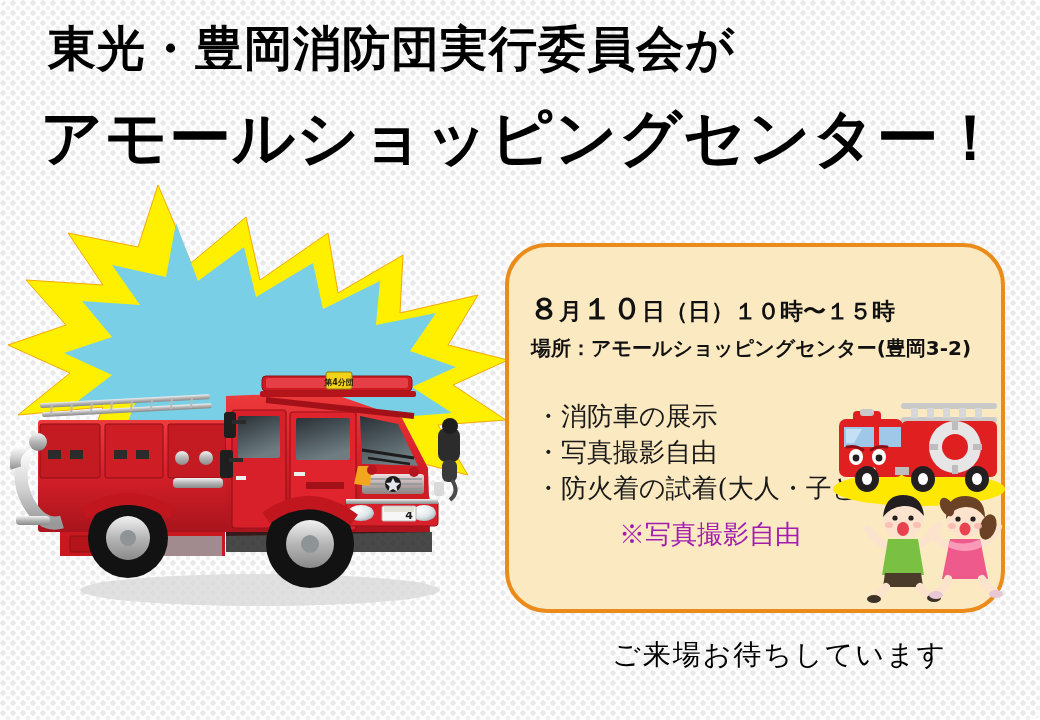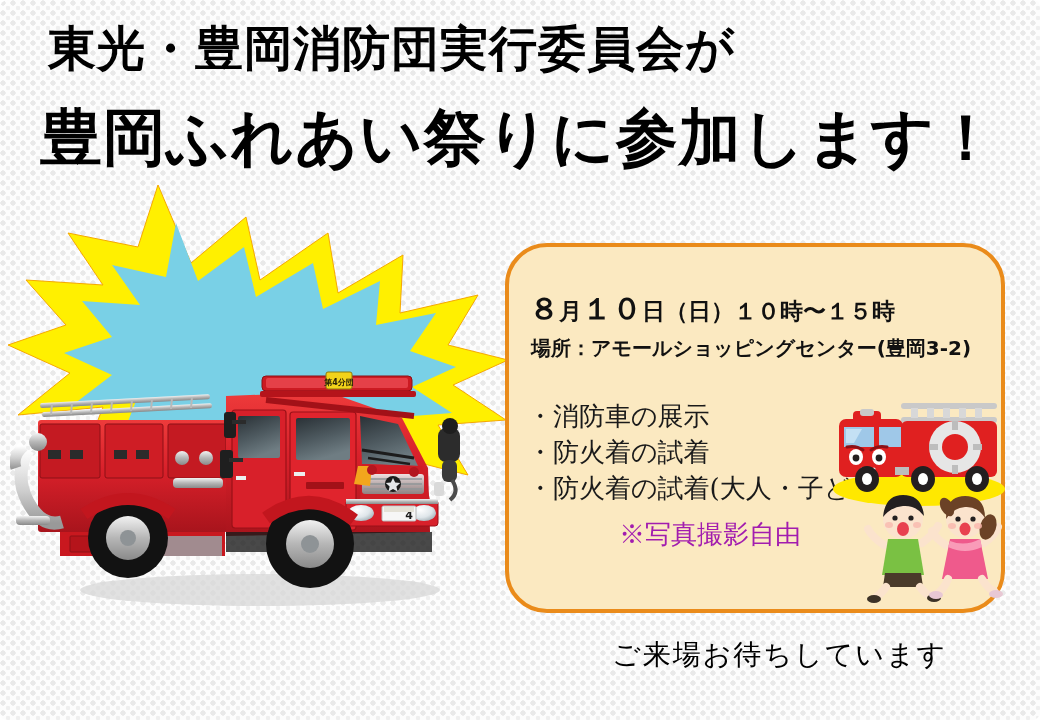--- a/index.html
+++ b/index.html
@@ -67,21 +67,21 @@
     letter-spacing:0px; white-space:nowrap;
   }
   .date-line .small { font-size:23px; }
   .venue-line {
     position:absolute; left:22px; top:88px;
     font-family:"DejaVu Sans", sans-serif;
     font-size:20px; font-weight:bold; color:#111111;
     letter-spacing:0px; white-space:nowrap;text-align:center;
   }
   .bullets {
-    position:absolute; left:18px; top:152px;
+    position:absolute; left:26px; top:152px;
     font-family:"DejaVu Serif", serif;
     font-size:26px; color:#1a1a1a;
     line-height:1.38;
     white-space:nowrap;
   }
   .bullets li { list-style:none; }
   .note {
     position:absolute; left:110px; top:270px;
     font-family:"DejaVu Serif", serif;
     font-size:26px; color:#a21caf;
@@ -100,21 +100,21 @@
     letter-spacing:2px; white-space:nowrap;
   }
 </style>
 </head>
 <body>
 
 <div id="poster">
 
   <div class="headline-1">東光・豊岡消防団実行委員会が</div>
 
-  <div class="headline-2">豊岡ふれあい祭りに参加します！</div>
+  <div class="headline-2">アモールショッピングセンター！</div>
 
   <svg id="burst" viewBox="0 0 500 330">
 
     <polygon fill="#fff000" stroke="#f6a800" stroke-width="1" points="150,0 183,78 238,32 252,95 320,48 330,108 395,70 392,128 470,110
               440,160 500,175 445,200 498,235 430,240 460,290 388,272 400,330
               330,282 320,330 268,285 232,330 212,272 150,318 148,258 72,282
               95,222 10,230 62,188 0,160 58,140 18,95 95,100 60,48 130,62"></polygon>
 
     <polygon fill="#79d0e6" points="168,38 190,96 236,62 248,112 305,78 315,124 372,96 368,140 428,128
               402,166 448,182 404,202 444,228 392,232 412,268 356,256 364,300
@@ -276,21 +276,21 @@
   </svg>
 
   <div class="info-box">
 
     <div class="date-line"><span>８</span><span class="small">月</span><span>１０</span><span class="small">日</span><span class="small">（日）</span><span class="small">１０時〜１５時</span></div>
 
     <div class="venue-line">場所：アモールショッピングセンター(豊岡3-2)</div>
 
     <ul class="bullets">
       <li>・消防車の展示</li>
-      <li>・防火着の試着</li>
+      <li>・写真撮影自由</li>
       <li>・防火着の試着(大人・子ども）</li>
     </ul>
 
     <div class="note">※写真撮影自由</div>
 
     <svg id="cartoon-truck" viewBox="0 0 180 120">
       <ellipse cx="92" cy="100" rx="86" ry="17" fill="#ffe800"></ellipse>
 
       <g>
         <rect x="74" y="14" width="96" height="6" rx="3" fill="#c9c9c9"></rect>

